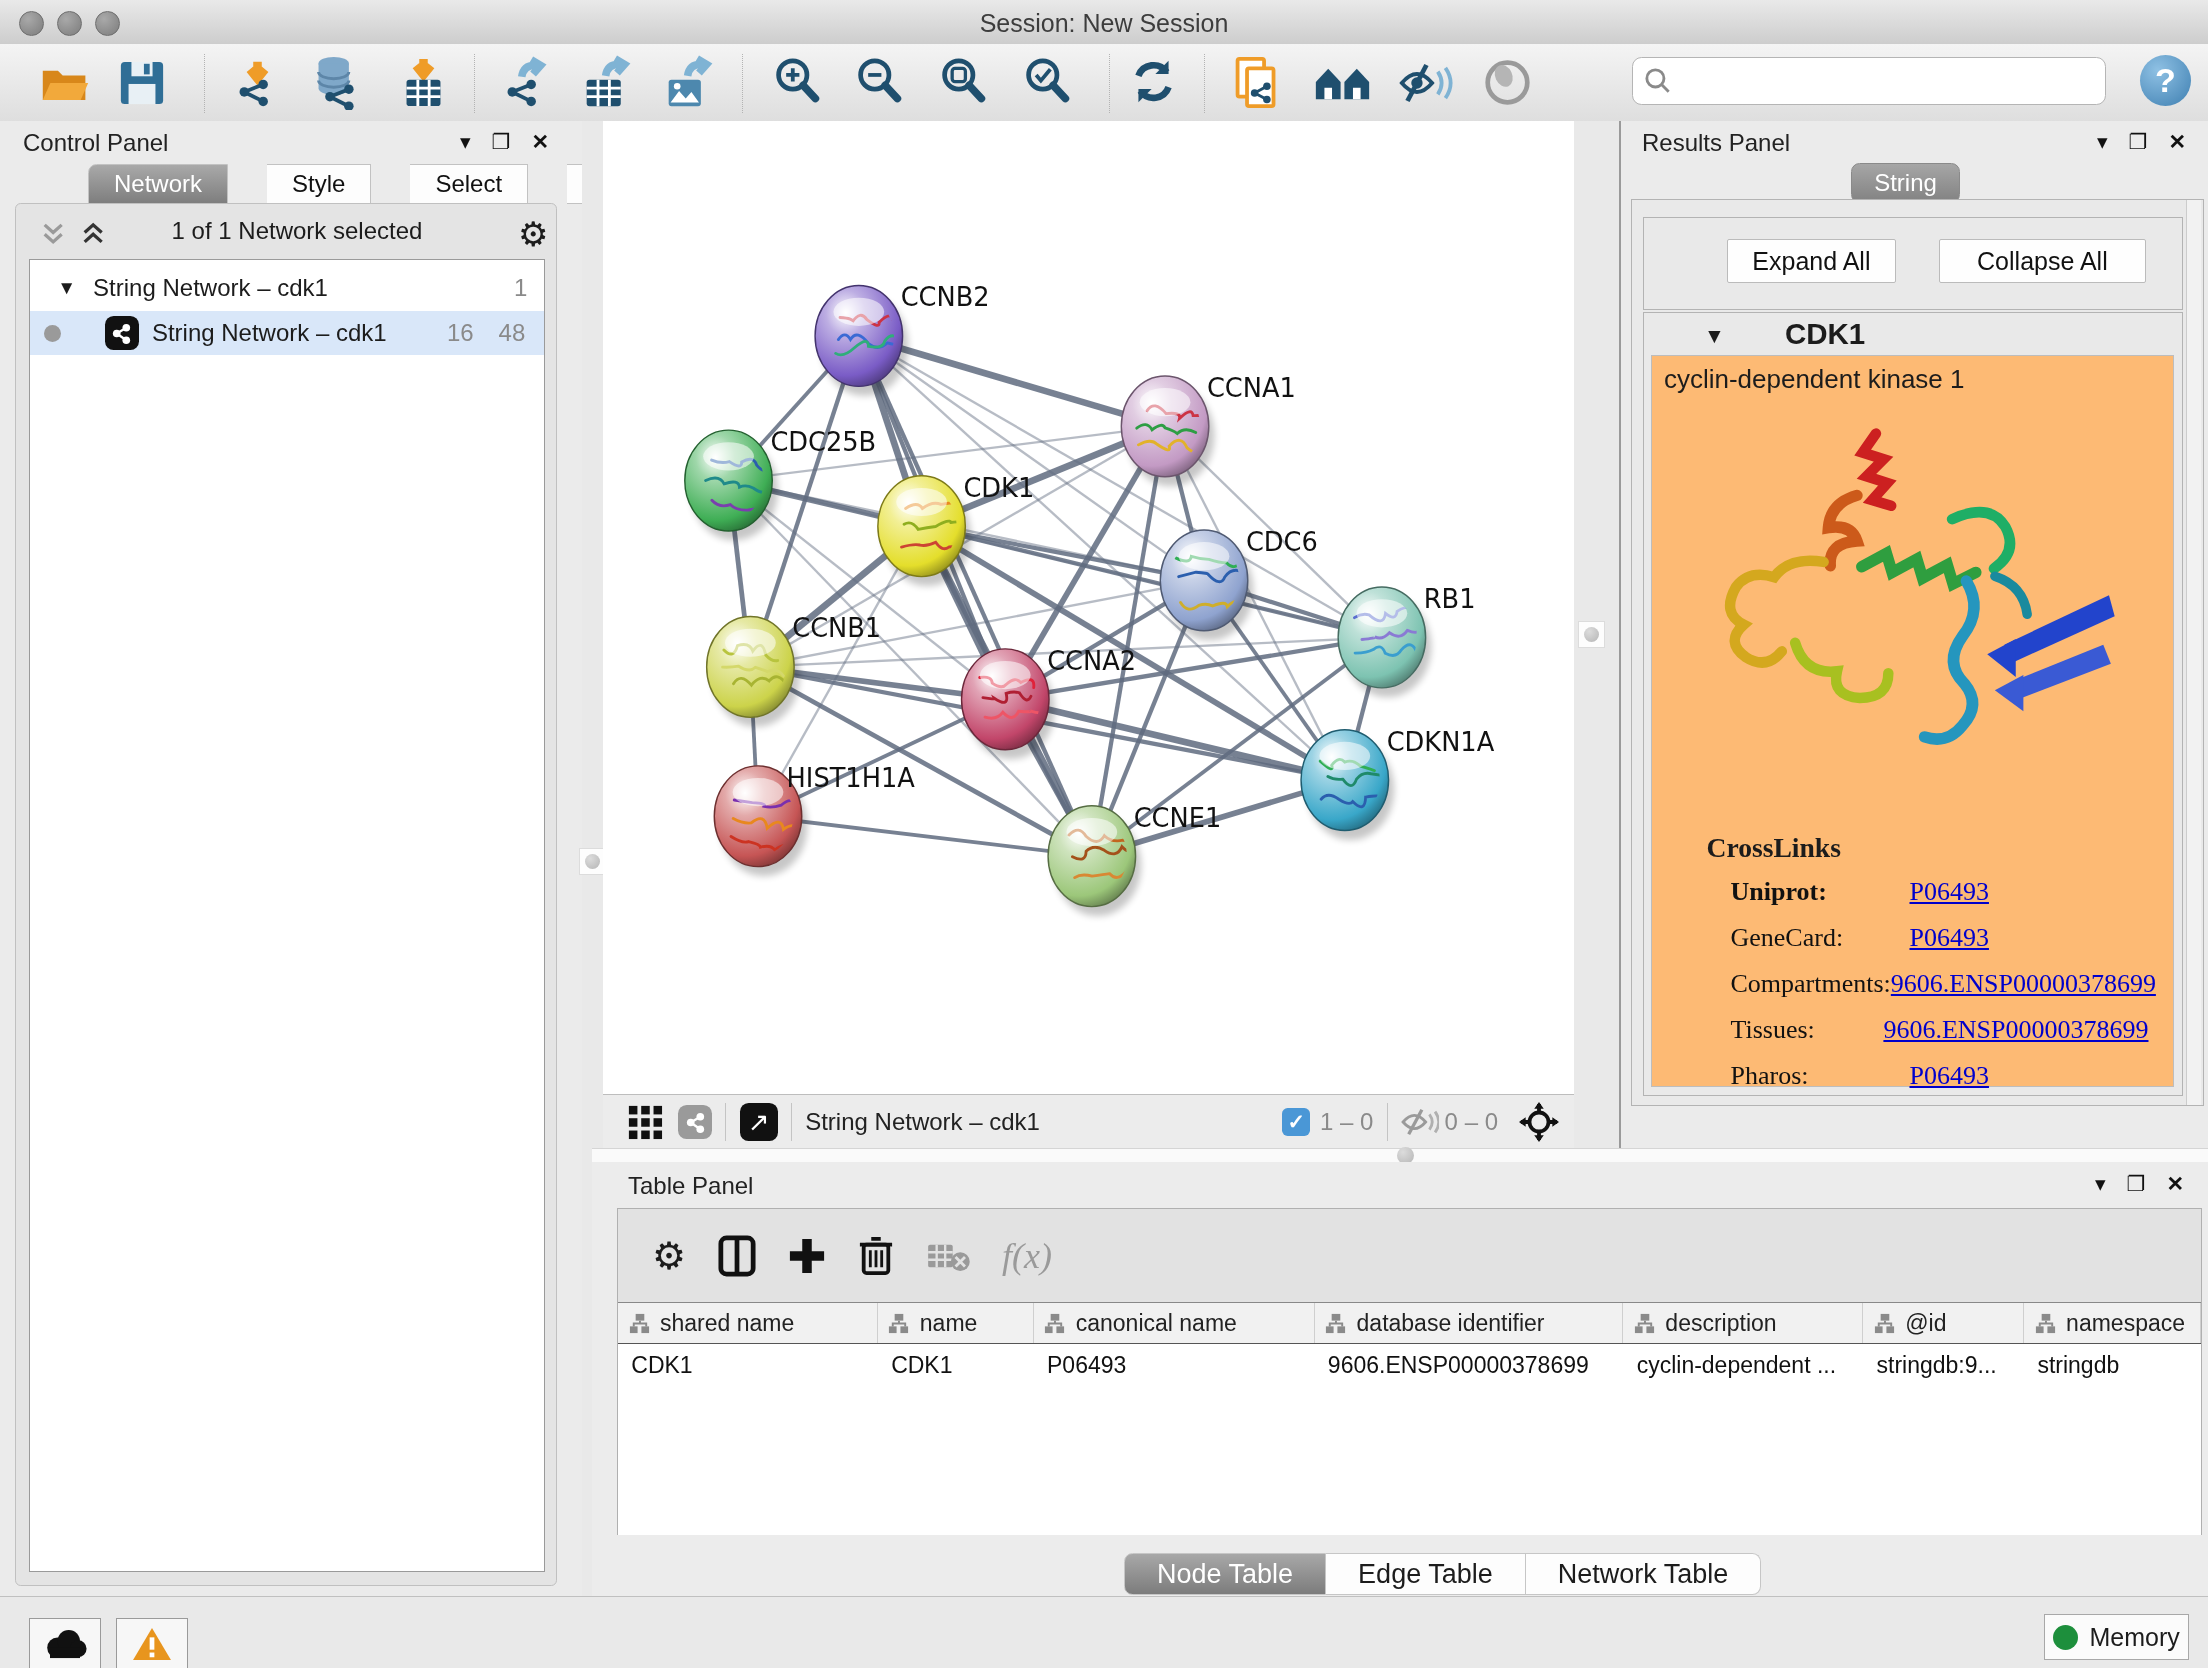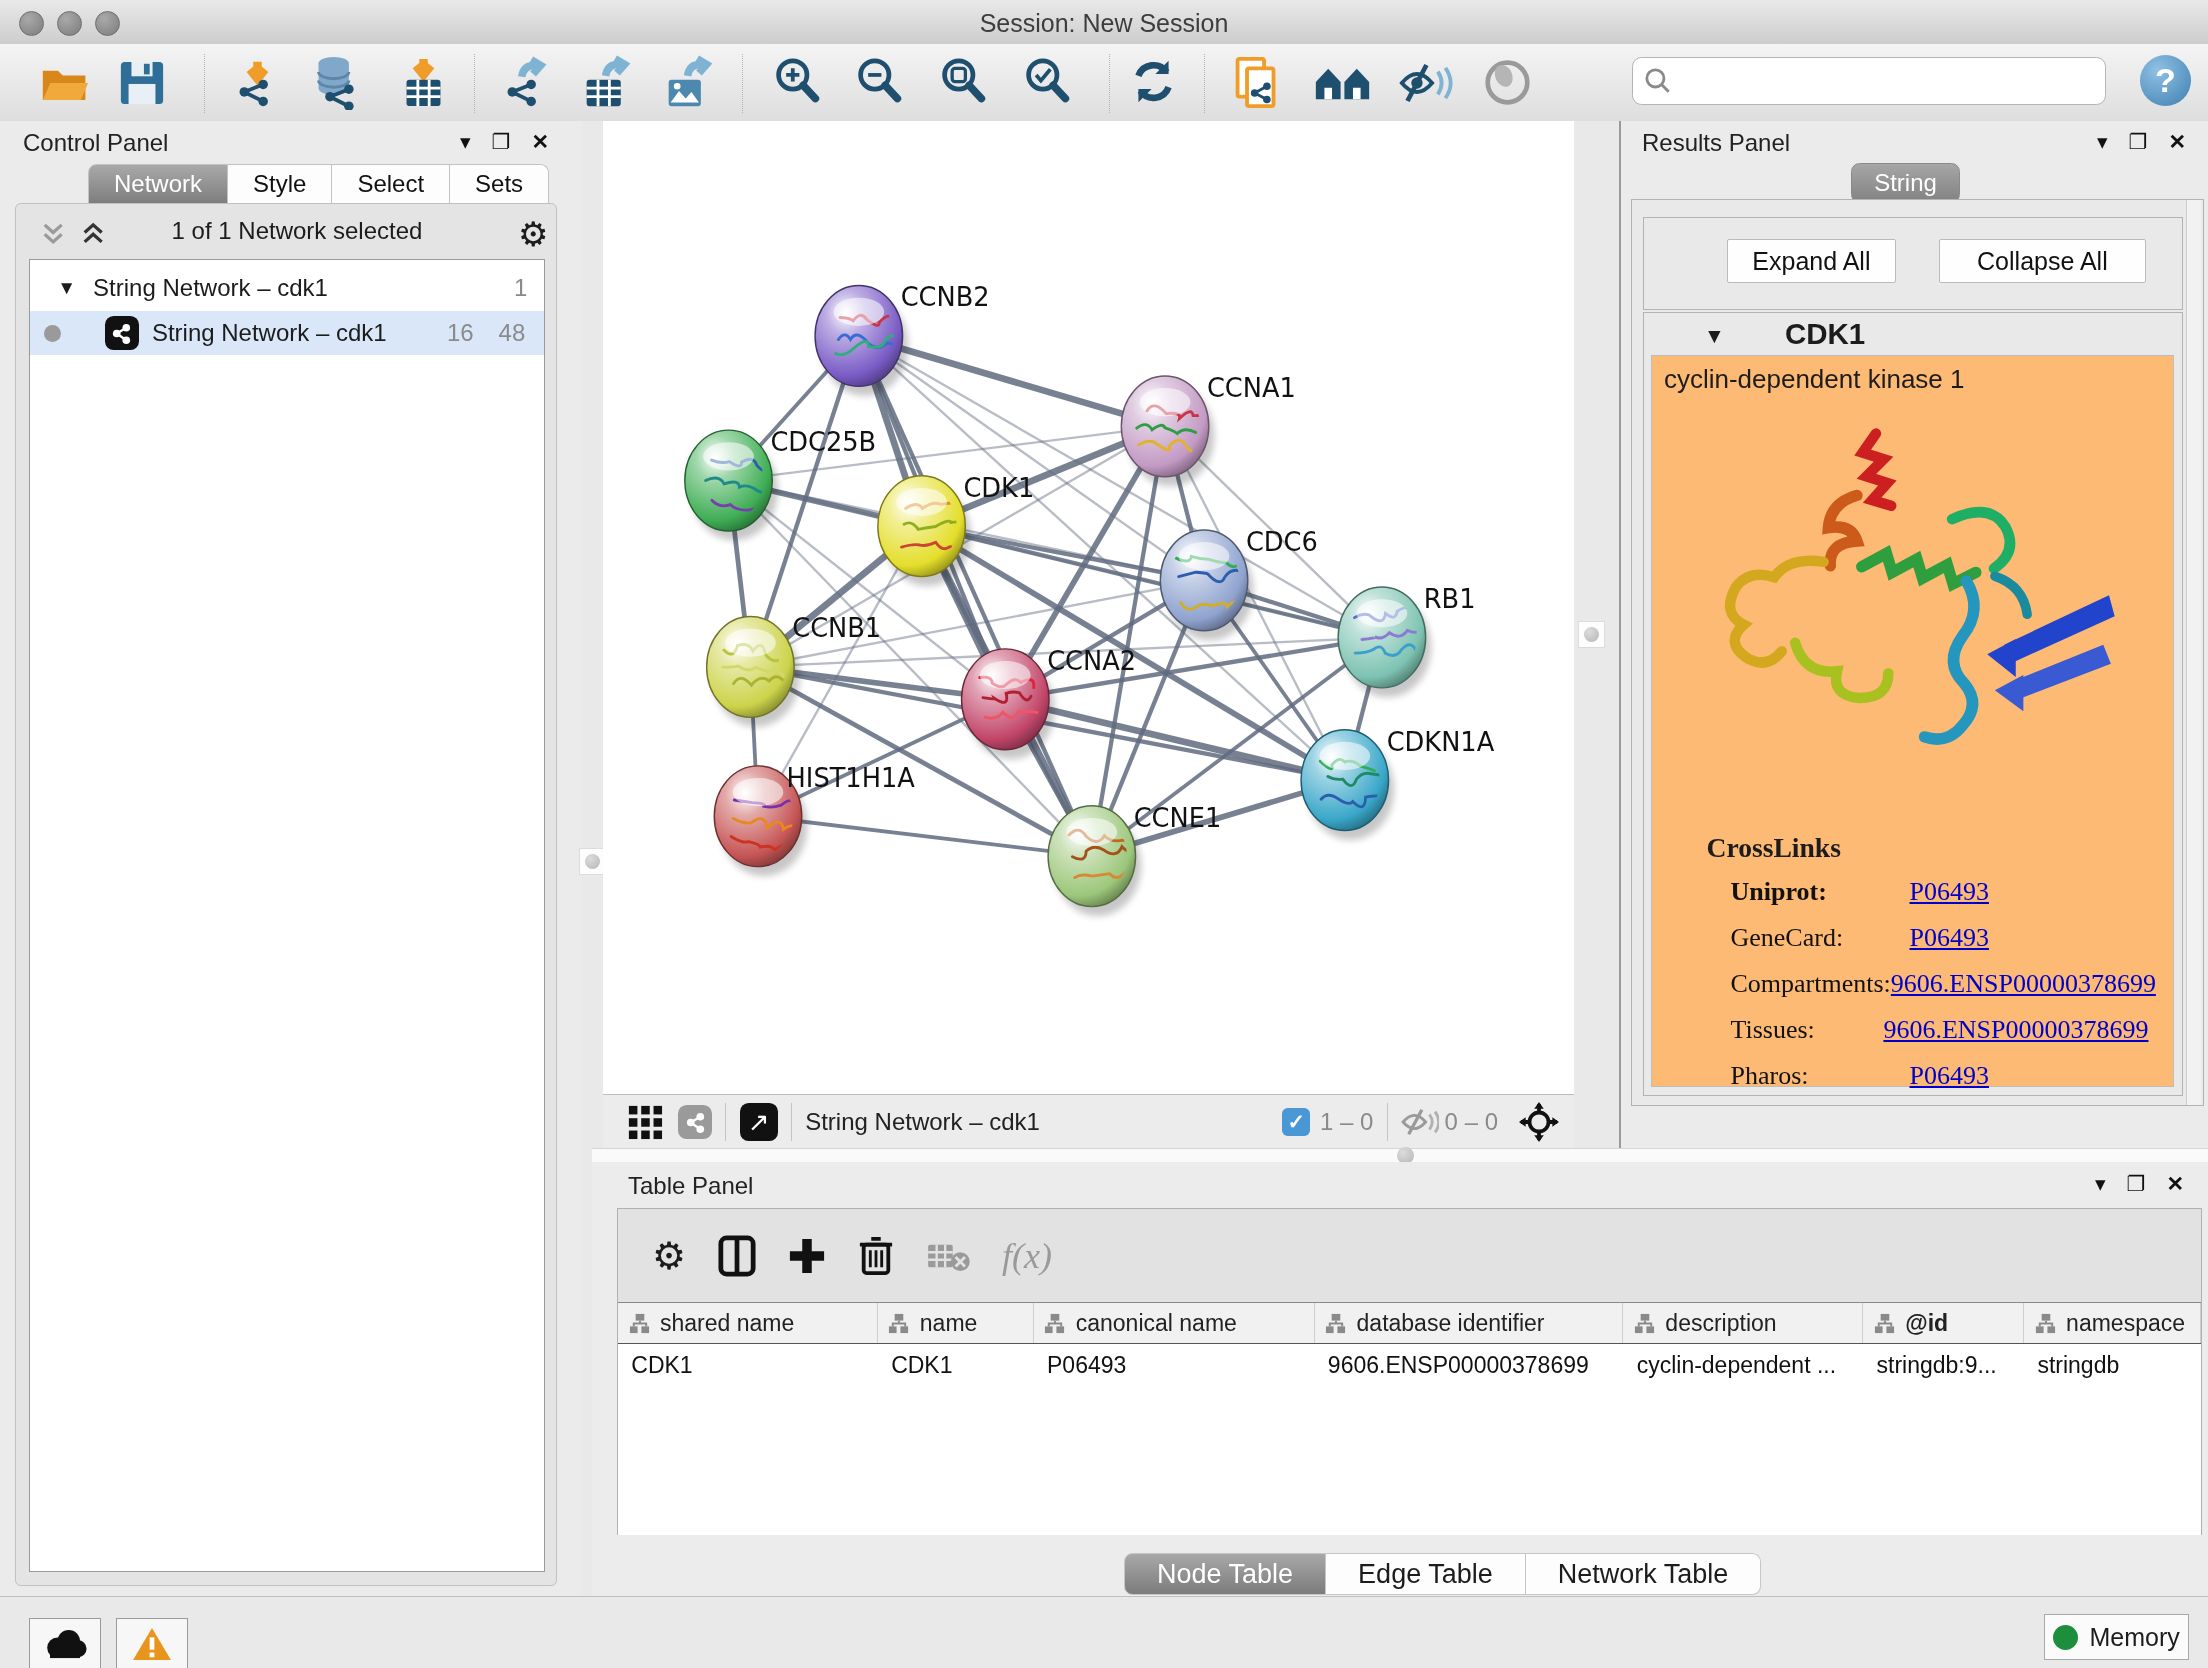--- a/index.html
+++ b/index.html
@@ -20,21 +20,21 @@
   .searchbox{position:absolute;left:1632px;top:13.3px;width:474px;height:48px;background:#fff;
     border:1px solid #b5b5b5;border-radius:9.5px;display:flex;align-items:center;padding-left:11.4px;box-sizing:border-box;}
   .help{position:absolute;left:2140px;top:11.4px;width:51px;height:51px;border-radius:50%;
     background:radial-gradient(circle at 35% 30%,#8fc1e4,#3e7fb1);color:#fff;font-size:34px;font-weight:bold;
     display:flex;align-items:center;justify-content:center;}
   
   .panel-title{font-size:24px;color:#222;}
   .panel-ctl{position:absolute;display:flex;gap:21px;align-items:center;}
   .glyph{font-size:21px;color:#111;line-height:1;}
   .ctrl-panel{left:0;top:121px;width:582px;height:1475px;background:#ebebeb;border-right:1px solid #a5a5a5;}
-  .tabrow{position:absolute;display:flex;}
+  .tabrow{position:absolute;display:flex;gap:39px;}
   .tab{height:40px;display:flex;align-items:center;justify-content:center;font-size:24px;
        background:#fdfdfd;border:1px solid #c2c2c2;border-left-width:0;color:#111;padding:0 25px;box-sizing:border-box;}
   .tab:first-child{border-left-width:1px;border-radius:8.6px 0 0 0;}
   .tab:last-child{border-radius:0 8.6px 0 0;}
   .tab.sel{background:linear-gradient(#a9a9a9,#7e7e7e);color:#fff;}
   .groupbox{position:absolute;background:#e4e4e4;border:1px solid #c0c0c0;border-radius:5.7px;}
   .treebox{position:absolute;background:#fff;border:1px solid #9a9a9a;}
   .treerow{position:absolute;display:flex;align-items:center;font-size:24px;width:100%;box-sizing:border-box;}
   .share-badge{width:34px;height:34px;border-radius:8.6px;background:#111;display:flex;align-items:center;justify-content:center;}
   
@@ -772,21 +772,21 @@
             </div>
             <div class="th" style="width: 240px;">
               <svg width="23" height="23" viewBox="0 0 24 24">
                 <rect x="8" y="2" width="9" height="7" fill="#8a8a8a"></rect>
                 <rect x="2" y="15" width="8" height="7" fill="#8a8a8a"></rect>
                 <rect x="14" y="15" width="8" height="7" fill="#8a8a8a"></rect>
                 <path d="M12.5 9 v3 M6 15 v-3 h13 v3" stroke="#8a8a8a" stroke-width="2" fill="none"></path>
               </svg>
               <span>description</span>
             </div>
-            <div class="th" style="width: 161px; font-weight: bold;">
+            <div class="th" style="width: 161px;">
               <svg width="23" height="23" viewBox="0 0 24 24">
                 <rect x="8" y="2" width="9" height="7" fill="#8a8a8a"></rect>
                 <rect x="2" y="15" width="8" height="7" fill="#8a8a8a"></rect>
                 <rect x="14" y="15" width="8" height="7" fill="#8a8a8a"></rect>
                 <path d="M12.5 9 v3 M6 15 v-3 h13 v3" stroke="#8a8a8a" stroke-width="2" fill="none"></path>
               </svg>
               <span>@id</span>
             </div>
             <div class="th" style="width: 177px;">
               <svg width="23" height="23" viewBox="0 0 24 24">

